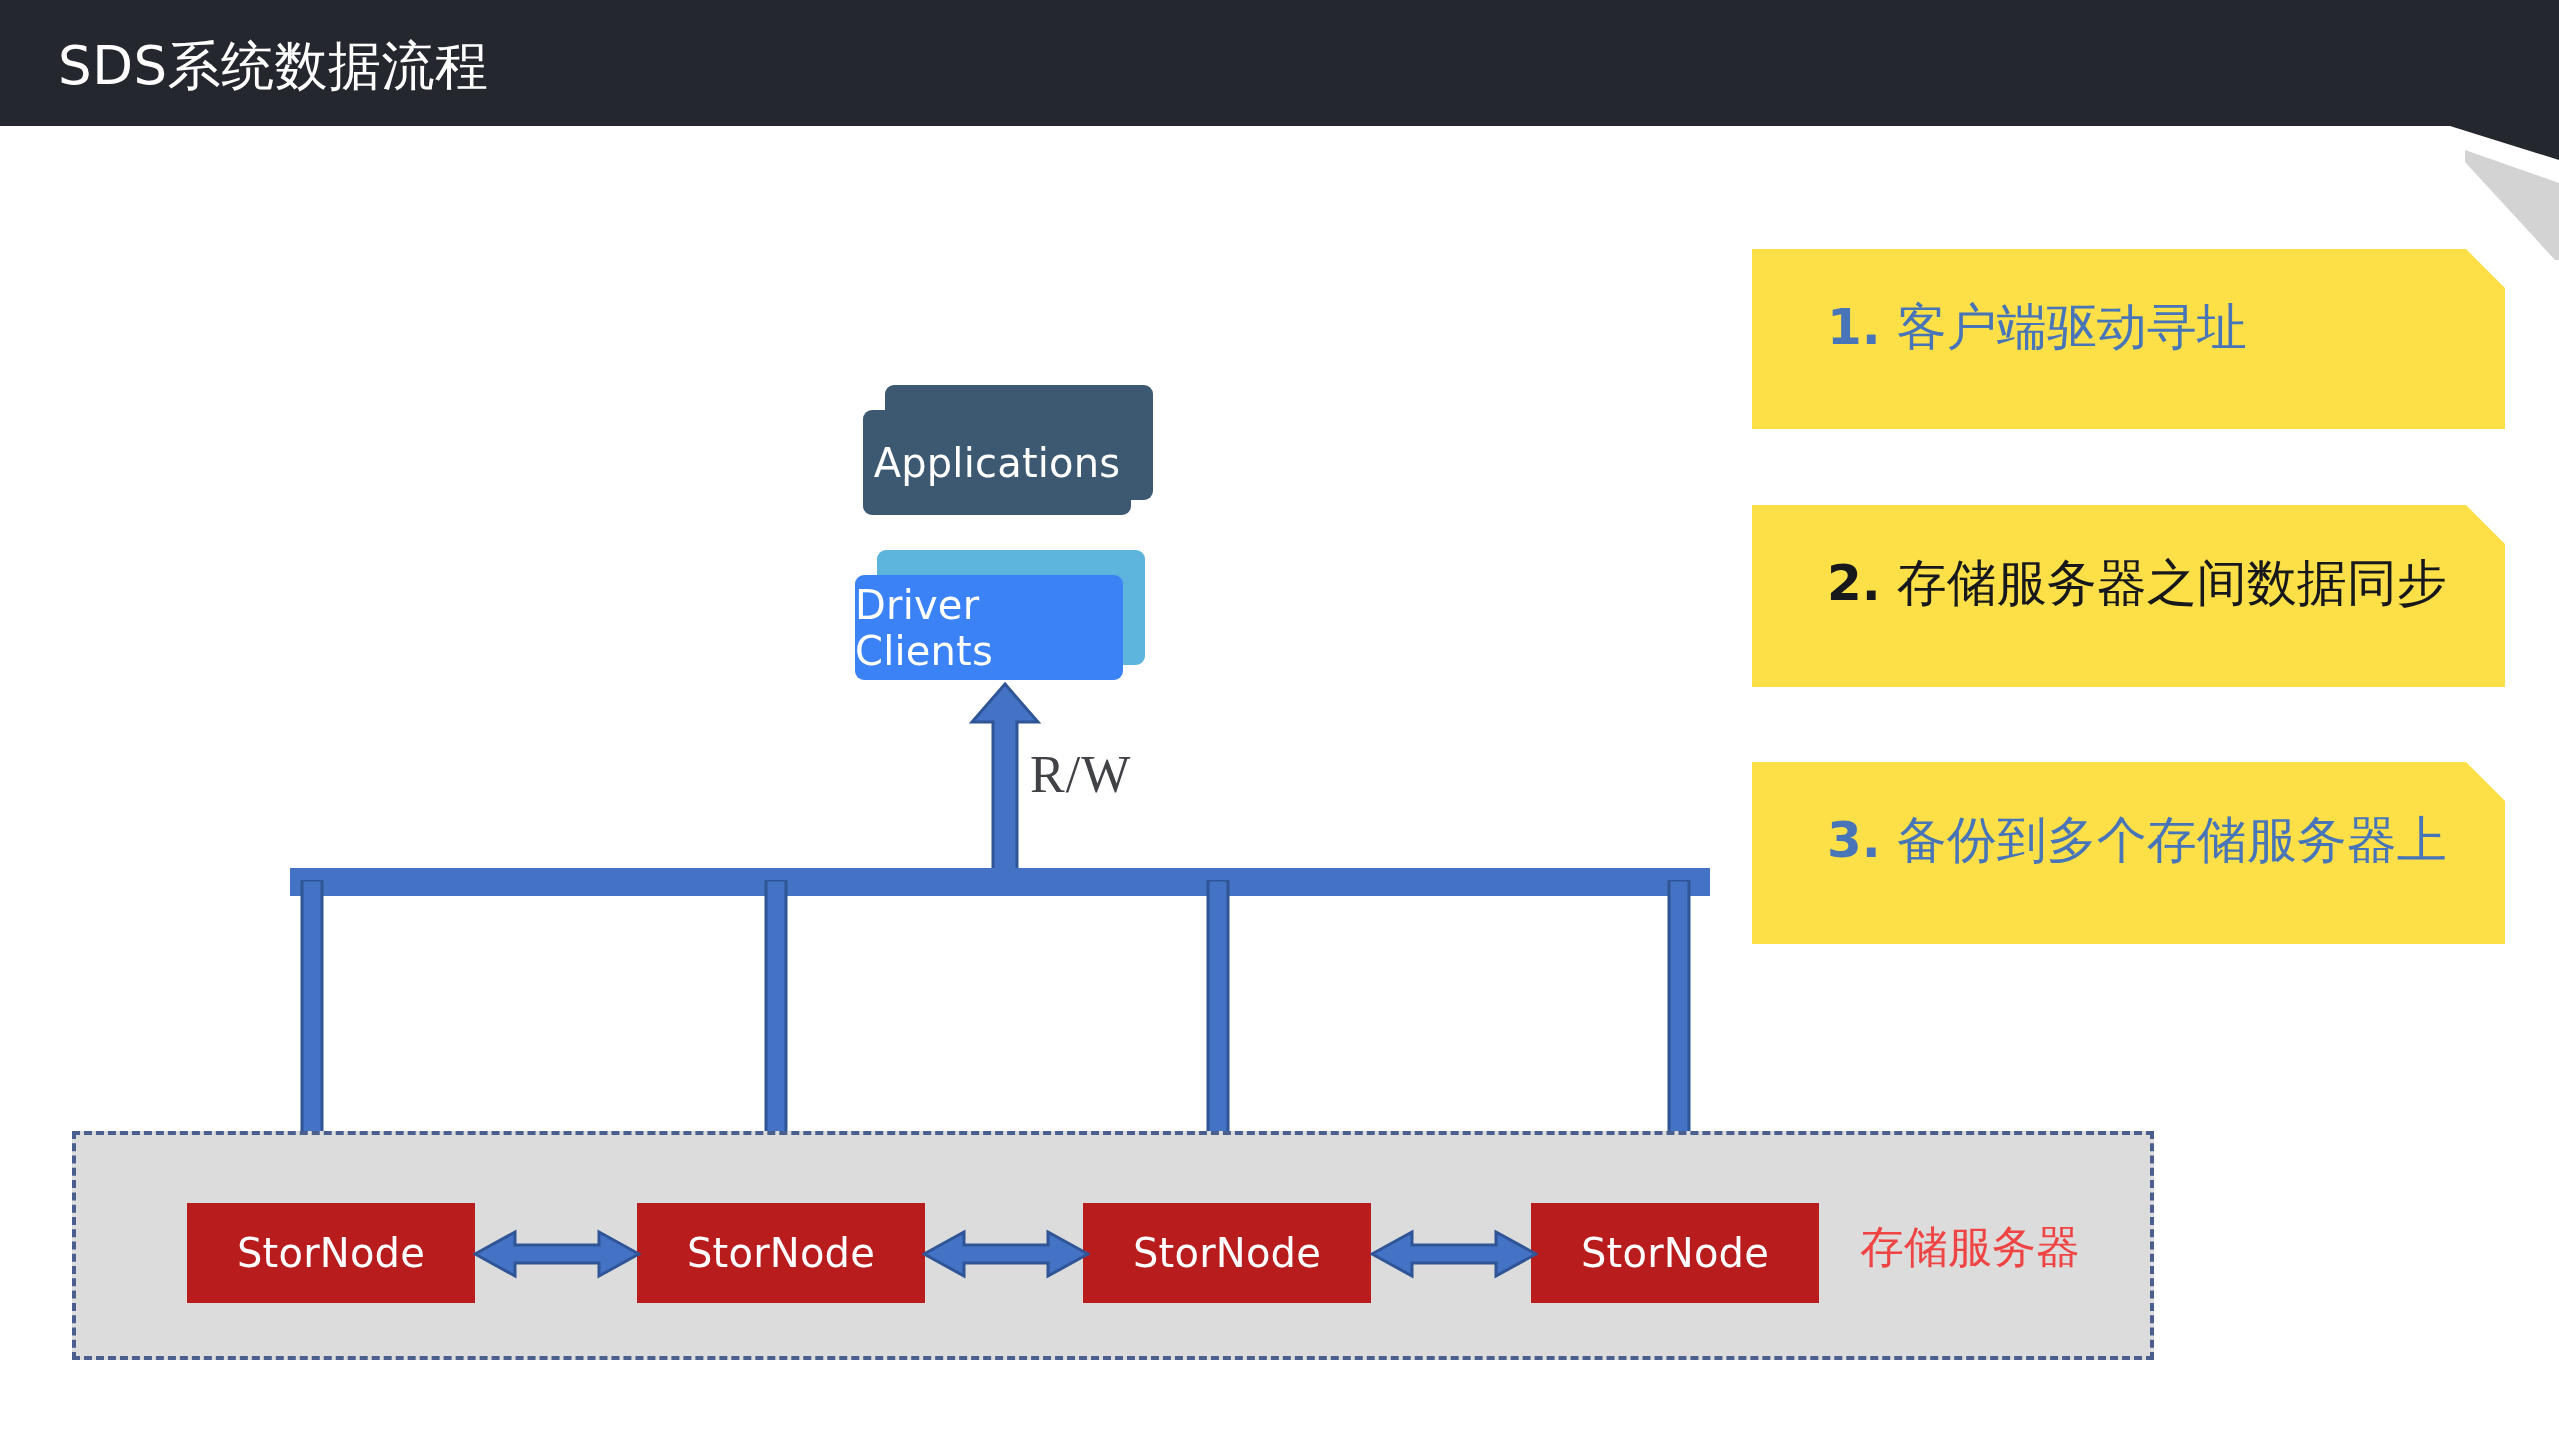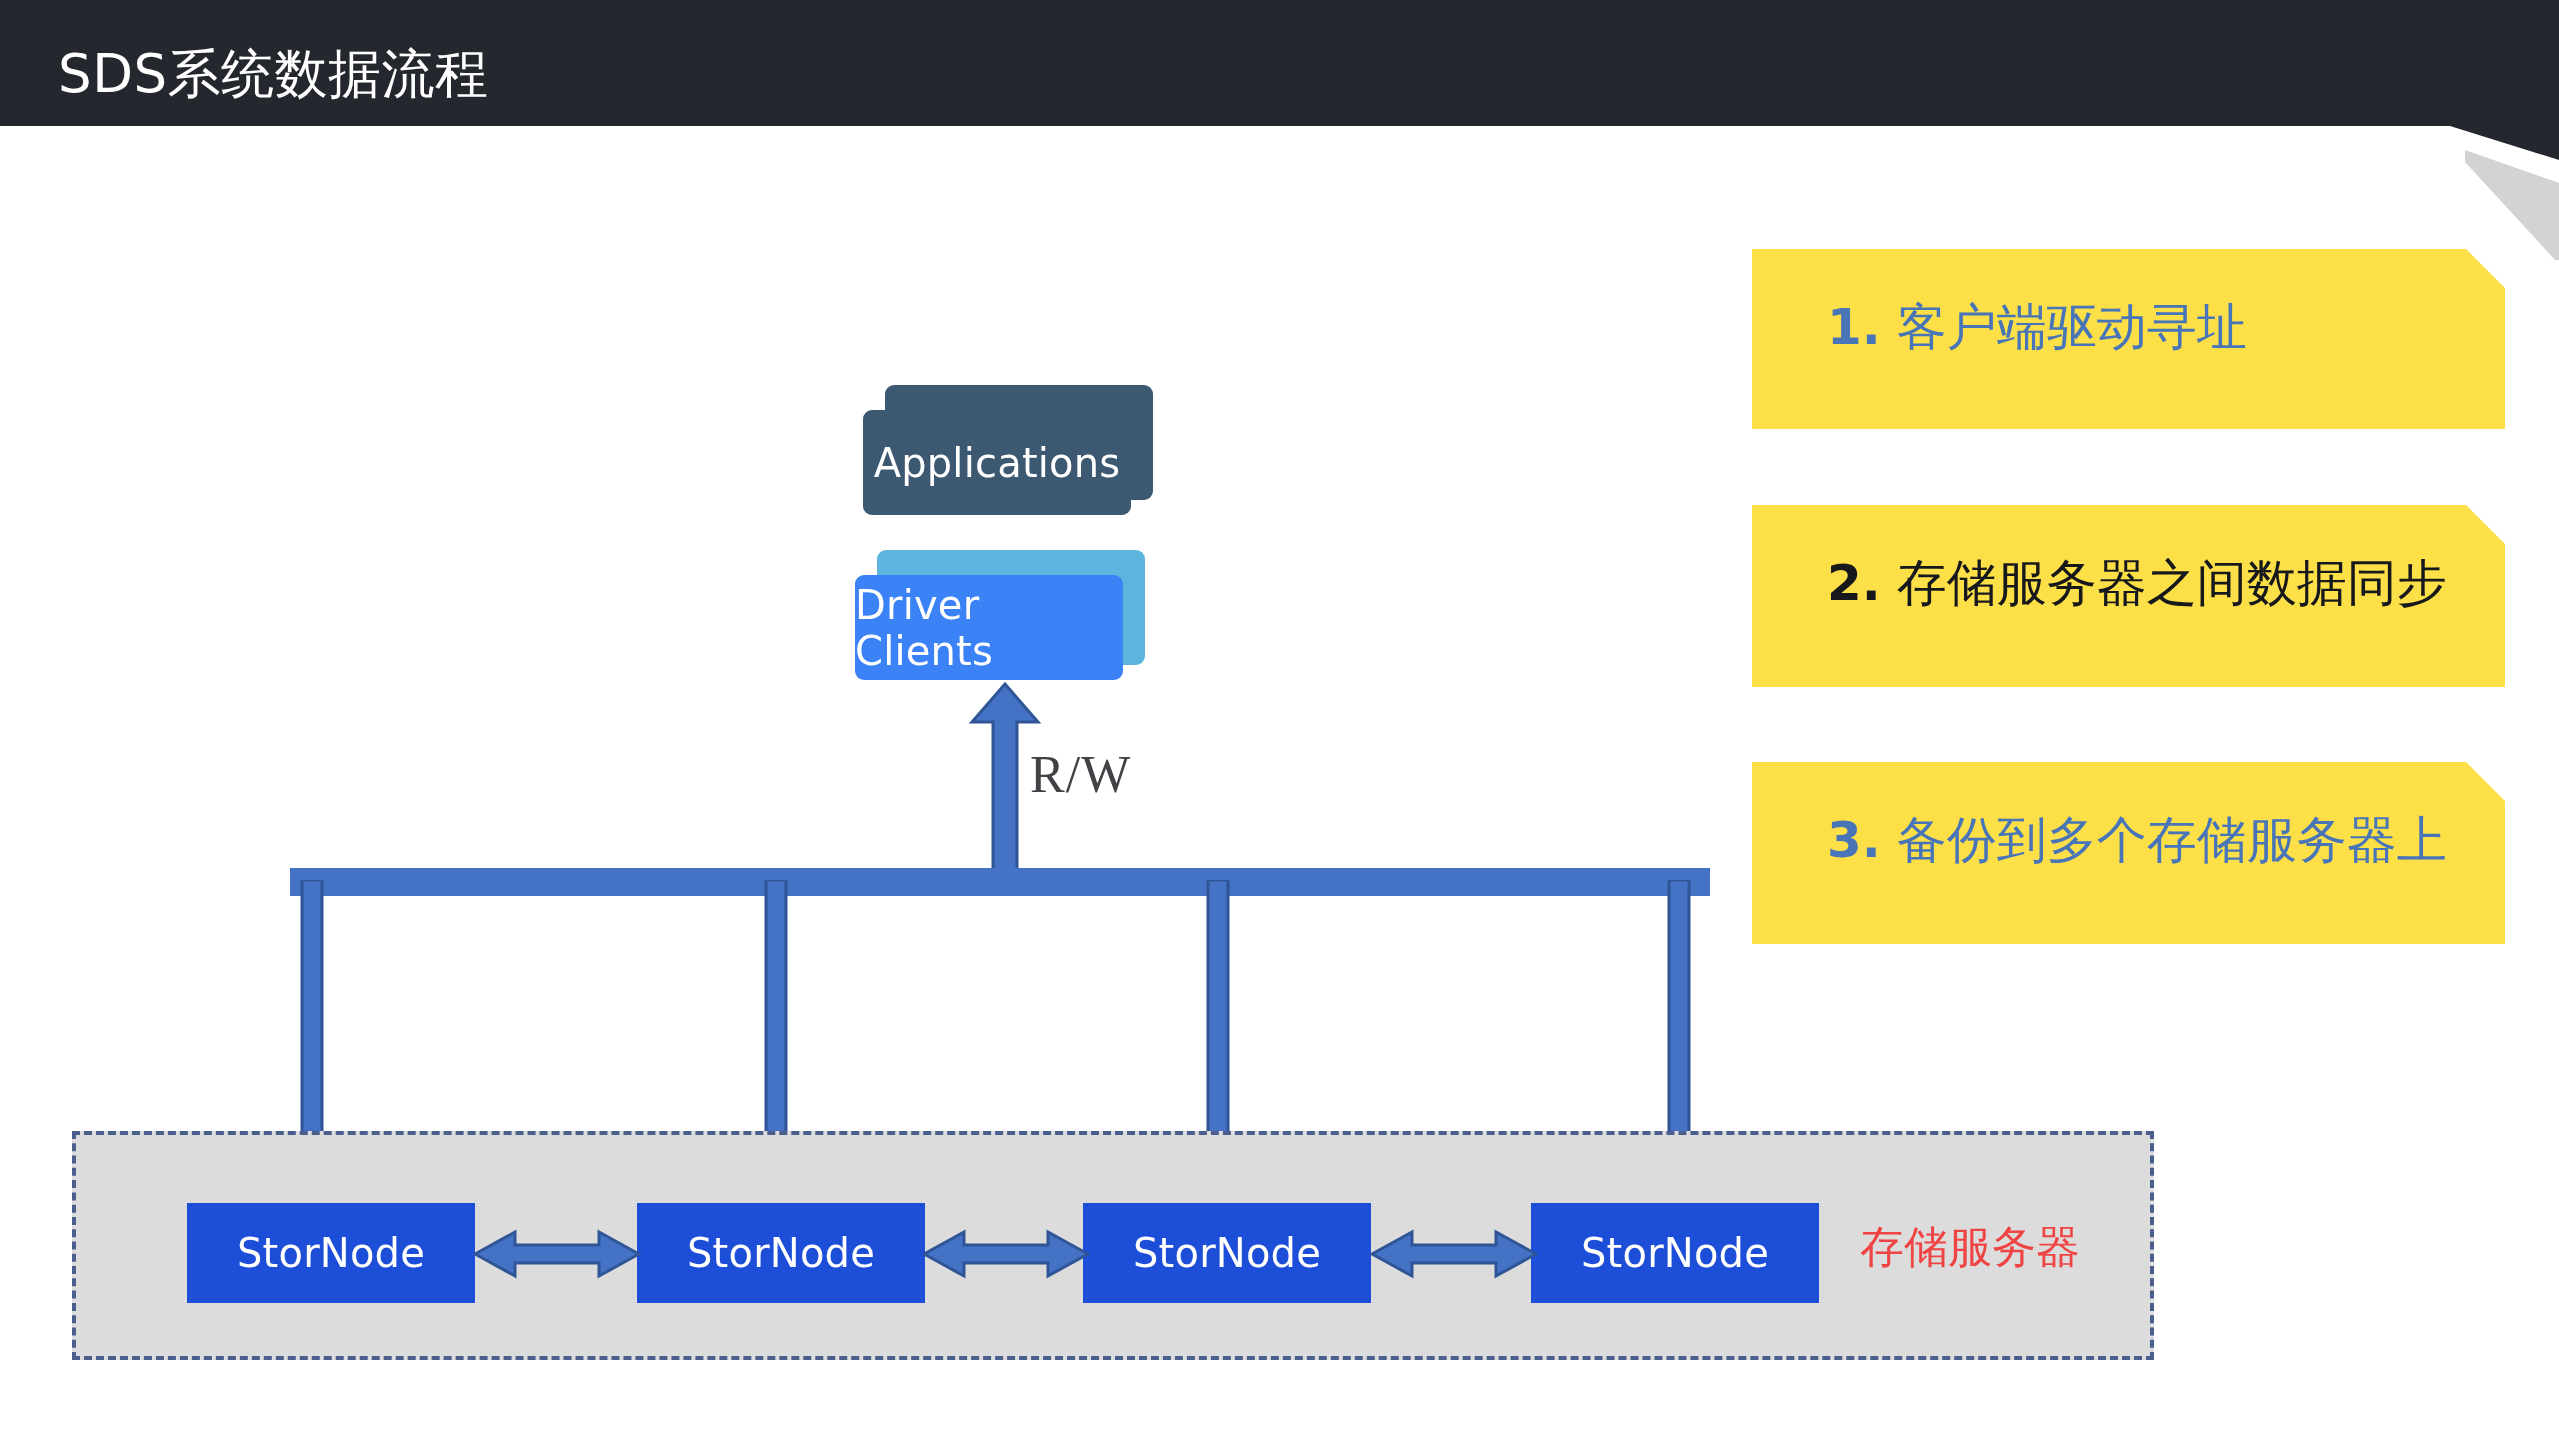--- a/index.html
+++ b/index.html
@@ -19,21 +19,21 @@
     position:absolute;left:2380px;top:0;width:179px;height:200px;
     background:#24272e;
     clip-path:polygon(0 0, 179px 0, 179px 160px, 70px 126px, 0 126px);
   }
   #header-shadow{
     position:absolute;left:2455px;top:150px;width:110px;height:110px;
     background:#d3d3d3;
     clip-path:polygon(10px 0, 104px 33px, 104px 110px, 100px 110px, 10px 12px);
   }
   #page-title{
-    position:absolute;left:58px;top:28px;
+    position:absolute;left:58px;top:20px;
     font-size:53px;line-height:92px;color:#ffffff;
     letter-spacing:0.5px;white-space:nowrap;
     font-family:"DejaVu Sans","Liberation Sans",sans-serif;
   }
 
   
   .stack{position:absolute;padding-left:43px;}
   .stack .back{
     position:absolute;left:22px;top:0;width:268px;height:115px;
     border-radius:9px;
@@ -64,21 +64,21 @@
 
   
   #storage-container{
     position:absolute;left:72px;top:1131px;width:2082px;height:229px;
     background:#dcdcdc;
     border:4px dashed #4a5f8e;
     box-sizing:border-box;
   }
   .stornode{
     position:absolute;top:1203px;width:288px;height:100px;
-    background:#1d4ed8;
+    background:#b91c1c;
     display:flex;align-items:center;justify-content:center;
     color:#ffffff;font-size:40px;letter-spacing:0.2px;
     font-family:"DejaVu Sans","Liberation Sans",sans-serif;
   }
   #node-1{left:187px;}
   #node-2{left:637px;}
   #node-3{left:1083px;}
   #node-4{left:1531px;}
   .sync-arrow{position:absolute;top:1228px;width:168px;height:52px;}
   #sync-1{left:473px;}

